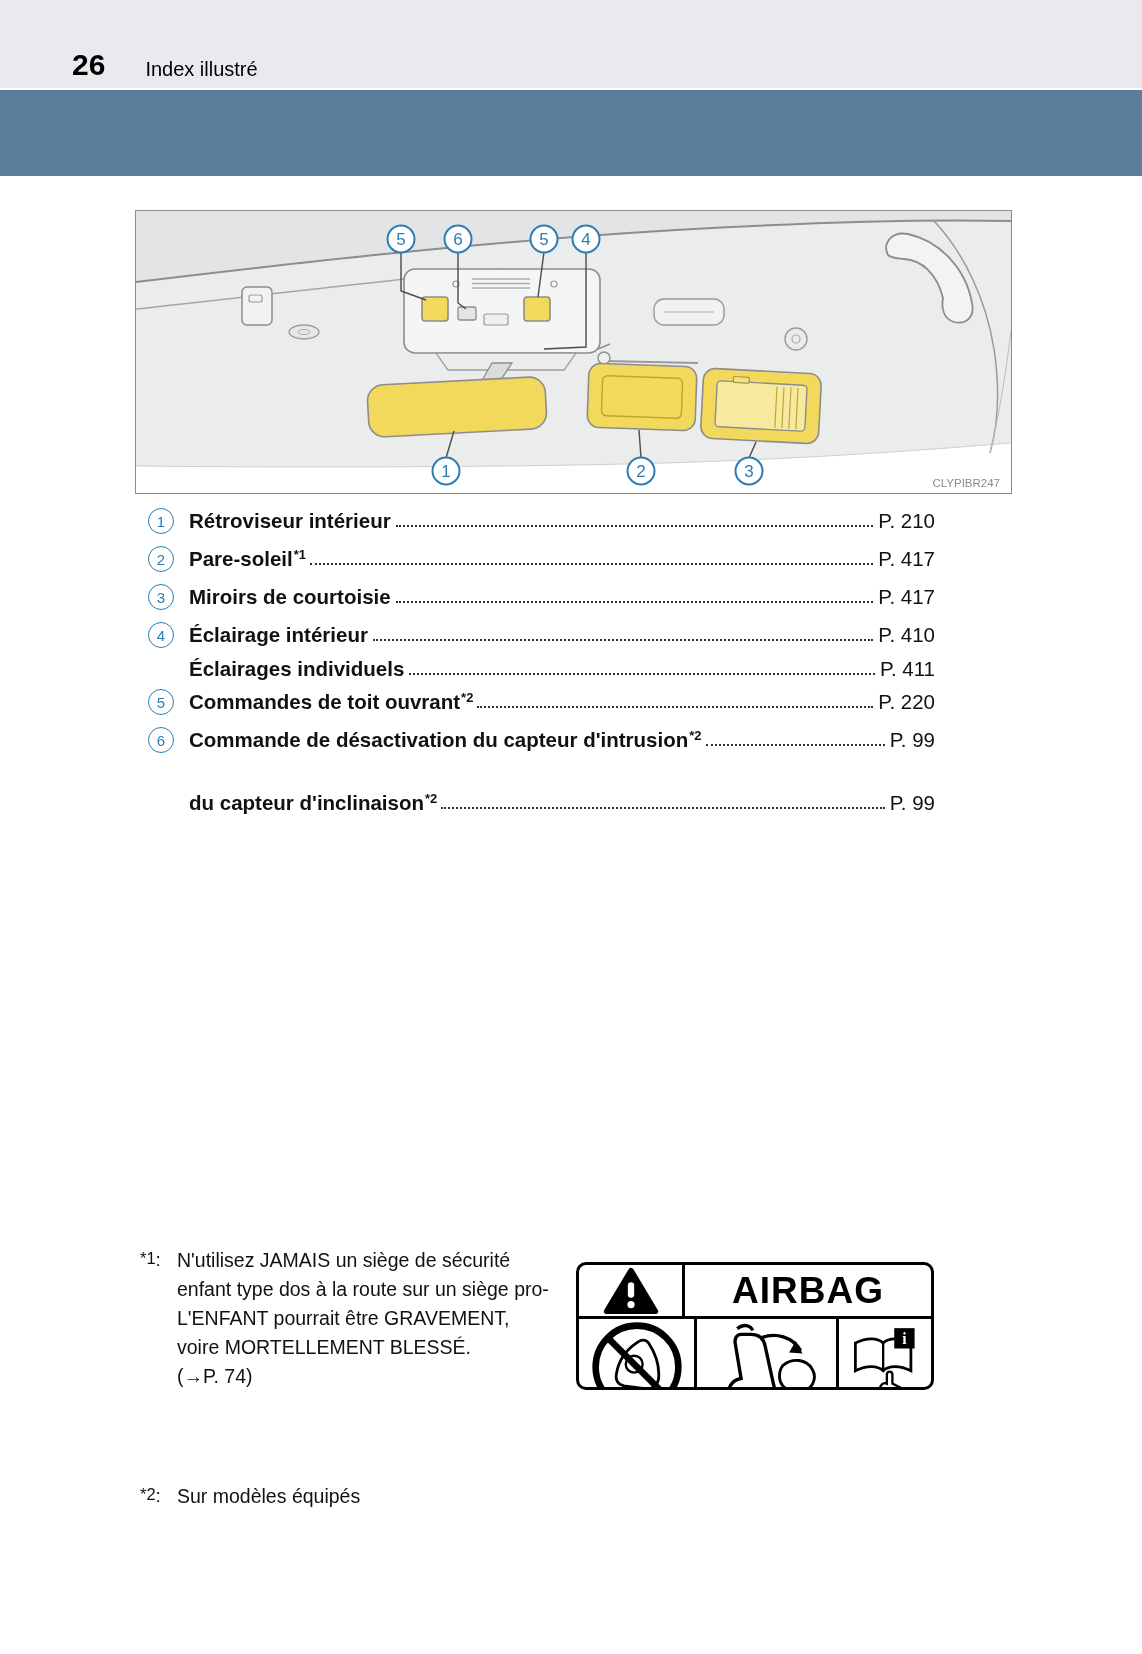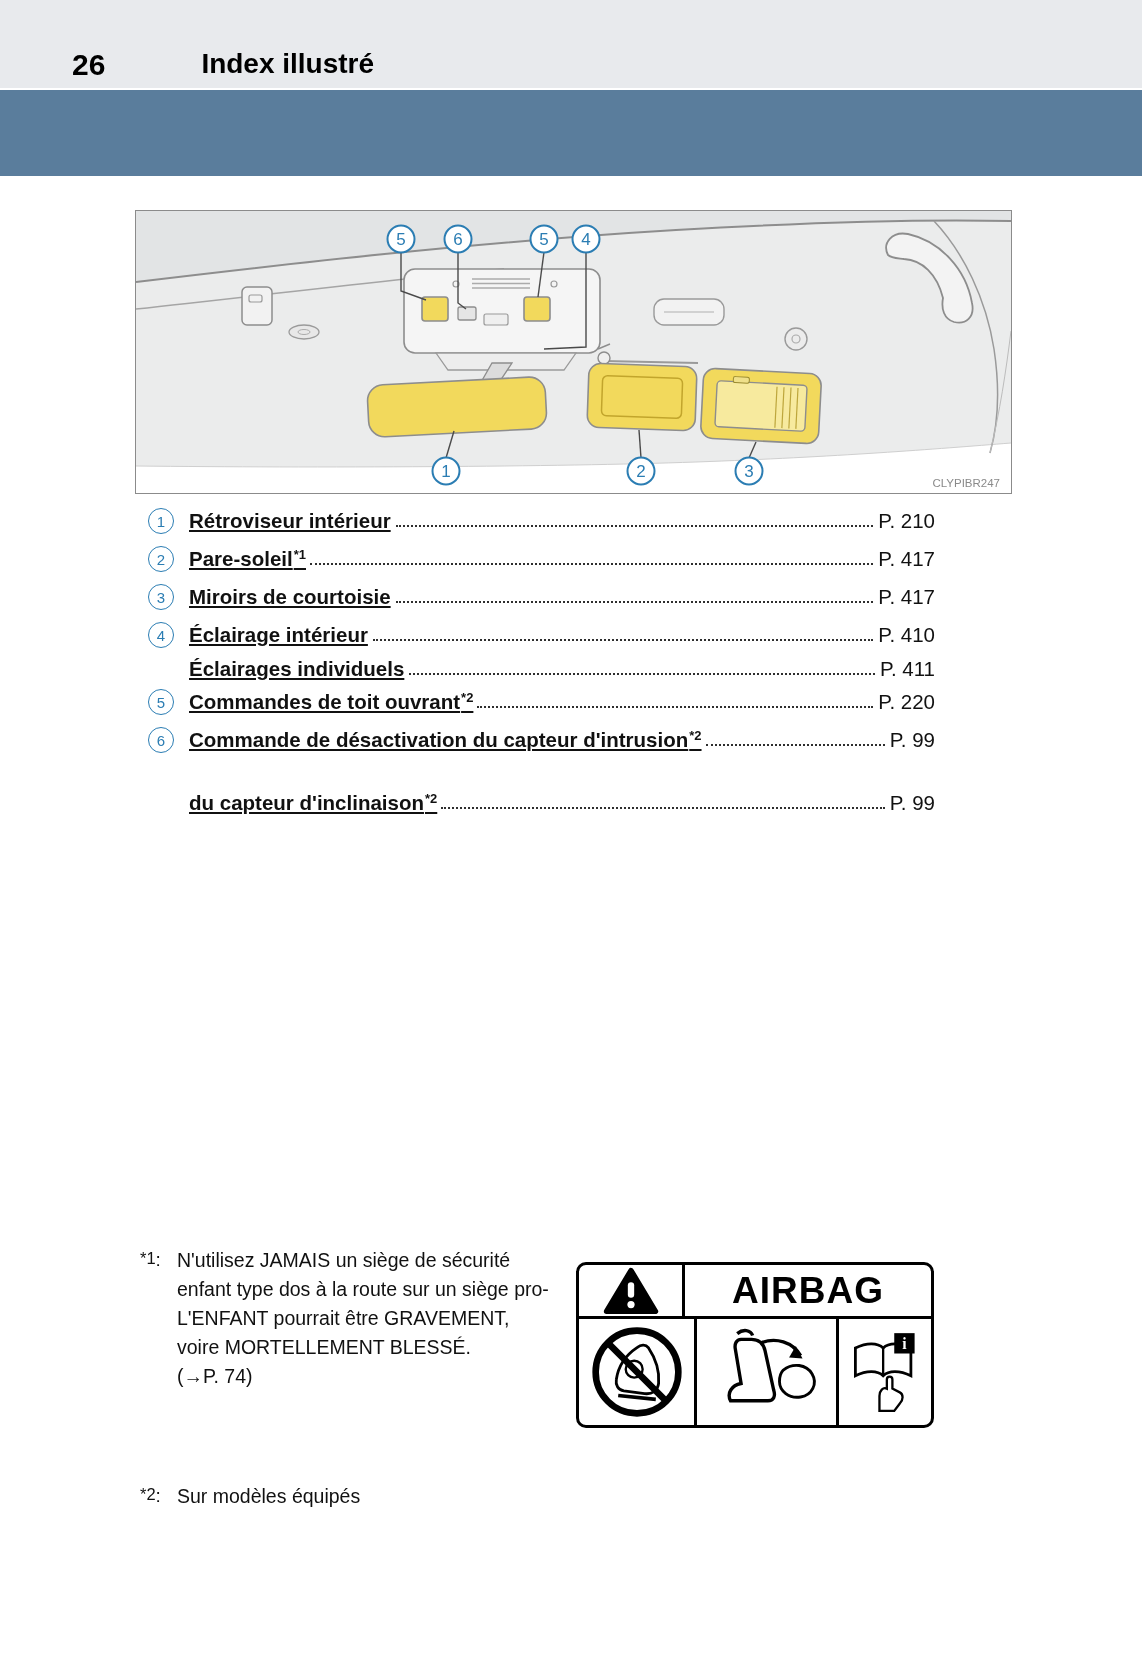--- a/index.html
+++ b/index.html
@@ -10,21 +10,21 @@
     overflow:hidden;
   }
 
   
   .header {
     position:absolute; left:0; top:0; width:100%; height:88px;
     background:var(--header-bg,#e8eaed);
     display:flex; align-items:flex-end; padding-bottom:8px;
   }
   .page-num { font-size:30px; font-weight:bold; margin-left:72px; color:#000; line-height:1; }
-  .section-title { font-size:28px; font-weight:bold; margin-left:96px; color:#000; line-height:1.1; }
+  .section-title { font-size:20px; font-weight:normal; margin-left:40px; color:#000; line-height:1.1; }
   .band {
     position:absolute; left:0; top:90px; width:100%; height:86px;
     background:var(--band,#5a7d9c);
   }
 
   
   .figure {
     position:absolute; left:135px; top:210px; width:877px; height:284px;
     border:1px solid #8b8b8b; background:#fff;
   }
@@ -42,40 +42,40 @@
   .index { position:absolute; left:148px; top:502px; width:787px; }
   .row { display:flex; align-items:center; min-height:38px; font-size:20.5px; }
   .row.tight { min-height:29px; }
   .cnum {
     flex:0 0 auto; width:26px; height:26px; margin-right:15px;
     border:1.6px solid var(--callout-blue,#2b7db3); border-radius:50%;
     color:var(--callout-blue,#2b7db3); font-size:15px;
     display:flex; align-items:center; justify-content:center;
   }
   .cnum.blank { border-color:transparent; }
-  .row-label { font-weight:bold; white-space:nowrap;text-decoration:underline; }
+  .row-label { font-weight:bold; white-space:nowrap; }
   .row-label sup { font-size:13px; vertical-align:7px; margin-left:1px; font-weight:bold; }
   .leader {
     flex:1 1 auto; min-width:18px; margin:0 5px 0 4px;
     border-bottom:2.6px dotted #2e2e2e; position:relative; top:5px;
   }
   .leader.none { border-bottom:none; }
   .row-page { font-weight:normal; white-space:nowrap; }
 
   
   .fn { position:absolute; font-size:19.5px; line-height:29px; color:#111; }
   .fn1 { left:140px; top:1246px; width:440px; padding-left:37px; }
   .fn2 { left:140px; top:1482px; width:440px; padding-left:37px; }
   .fn-marker { position:absolute; left:0; top:-3px; font-size:16.5px; }
   .fn-marker::after { content:":"; font-size:19px; position:relative; top:2px; }
   .fn-line { white-space:nowrap; }
 
   
   .airbag-label {
-    position:absolute; left:576px; top:1262px; width:358px; height:166px;
+    position:absolute; left:576px; top:1262px; width:358px; height:128px;
     border:3.5px solid #000; border-radius:10px; background:#fff;
     display:flex; flex-direction:column; overflow:hidden;
   }
   .al-top { display:flex; height:54px; border-bottom:3.5px solid #000; flex:0 0 auto; }
   .al-warn { width:106px; flex:0 0 auto; border-right:3.5px solid #000; display:flex; align-items:center; justify-content:center; }
   .al-title { flex:1; display:flex; align-items:center; justify-content:center;
               font-size:37px; font-weight:bold; letter-spacing:1px; color:#000; }
   .al-bottom { flex:1; display:flex; }
   .al-cell { display:flex; align-items:center; justify-content:center; }
   .al-cell1 { width:118px; flex:0 0 auto; border-right:3.5px solid #000; }

